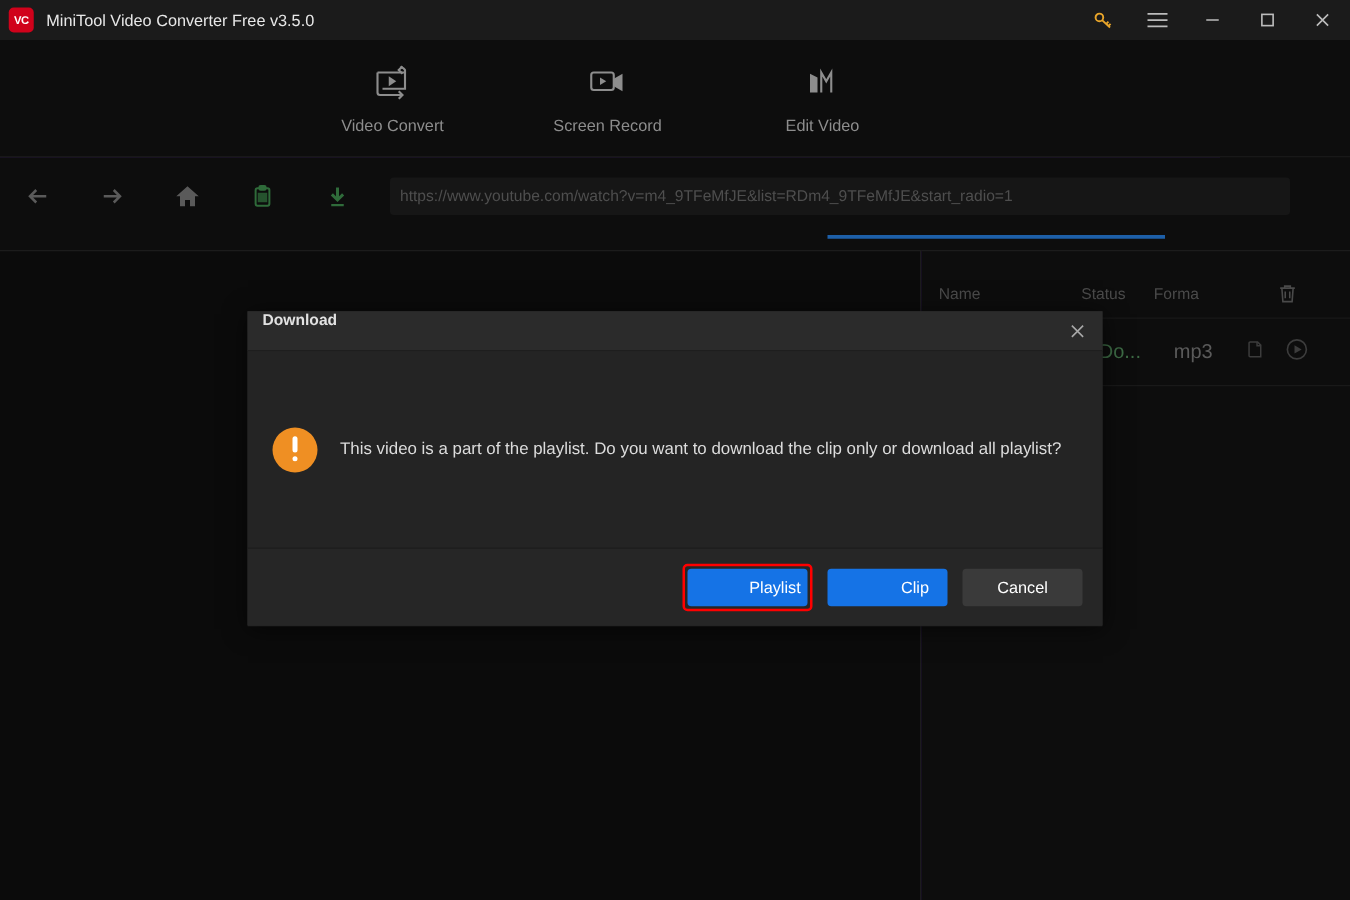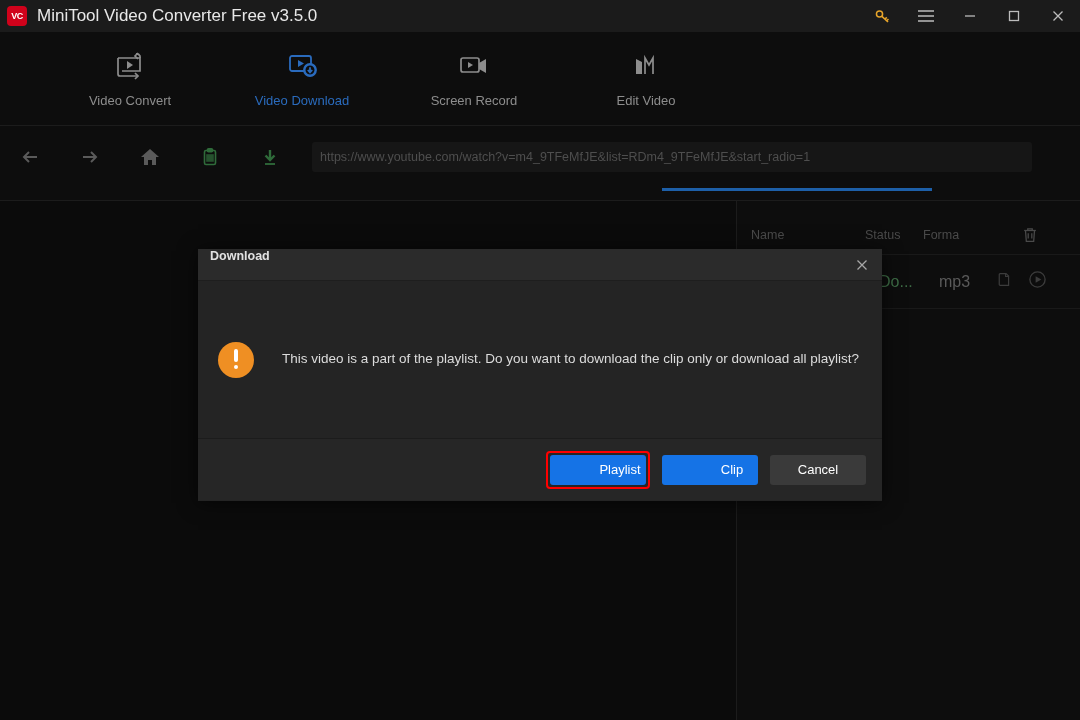--- a/index.html
+++ b/index.html
@@ -26,42 +26,42 @@
     width: 20px; height: 20px;
     margin-left: 7px;
     background: #d0021b;
     border-radius: 4px;
     display: flex; align-items: center; justify-content: center;
     font-size: 9px; font-weight: bold; color: #fff;
     letter-spacing: -0.5px;
   }
   .app-title {
     margin-left: 10px;
-    font-size: 17px;
+    font-size: 13px;
     color: #e8e8e8;
   }
   .tb-spacer { flex: 1; }
   .tb-btn {
     width: 44px; height: 32px;
     display: flex; align-items: center; justify-content: center;
     color: #bcbcbc;
   }
   .tb-btn.key { color: #e8a52a; }
   .tb-btn svg { display: block; }
 
   
   .navbar {
     position: absolute; top: 32px; left: 0;
     width: 1080px; height: 94px;
     background: #0d0d0d;
     border-bottom: 1px solid #1c1c1c;
   }
   .tabs {
     display: flex; height: 100%;
-    margin-left: 44px;
+    padding-left: 228px;
   }
   .tab {
     width: 172px;
     display: flex; flex-direction: column;
     align-items: center; justify-content: center;
     gap: 9px;
     color: #8d8d8d;
   }
   .tab .tab-label { font-size: 13px; }
   .tab.active { color: #2a6bbd; }
@@ -186,21 +186,21 @@
   .warn-icon .bang {
     width: 4px; height: 22px;
     display: flex; flex-direction: column; align-items: center;
   }
   .warn-icon .bang i {
     display: block; width: 4px; background: #fff; border-radius: 2px;
   }
   .warn-icon .bang .b1 { height: 13px; }
   .warn-icon .bang .b2 { height: 4px; margin-top: 3px; border-radius: 50%; }
   .modal-msg {
-    margin-left: 28px;
+    margin-left: 18px;
     font-size: 13.5px; color: #dcdcdc;
     line-height: 1.4;
   }
   .modal-footer {
     height: 62px;
     background: #262626;
     border-top: 1px solid #1c1c1c;
     display: flex; align-items: center; justify-content: flex-end;
     padding-right: 16px; gap: 12px;
   }
@@ -273,32 +273,20 @@
             <path d="M27 6 v-2 a4 4 0 0 0 -4 -2"></path>
             <path d="M5 6 V22 a2 2 0 0 0 2 2 H24"></path>
             <path d="M22 21 l3 3 l-3 3"></path>
             <path d="M25 1 l-3 3 l3 3"></path>
             <path d="M14 9 l6 4 l-6 4 z" fill="currentColor" stroke="none"></path>
           </svg>
         </div>
         <div class="tab-label">Video Convert</div>
       </div>
 
-      <div class="tab active">
-        <div class="icon-wrap">
-          <svg width="34" height="30" viewBox="0 0 34 30" fill="none" stroke="currentColor" stroke-width="1.8">
-            <rect x="5" y="4" width="21" height="15" rx="2"></rect>
-            <path d="M13 8 l6 3.5 l-6 3.5 z" fill="currentColor" stroke="none"></path>
-            <circle cx="25" cy="18" r="6" fill="#0d0d0d"></circle>
-            <circle cx="25" cy="18" r="5.4"></circle>
-            <path d="M25 15.2 v5 M22.8 18 l2.2 2.4 l2.2 -2.4"></path>
-          </svg>
-        </div>
-        <div class="tab-label">Video Download</div>
-      </div>
 
       <div class="tab">
         <div class="icon-wrap">
           <svg width="34" height="30" viewBox="0 0 34 30" fill="none" stroke="currentColor" stroke-width="1.7">
             <rect x="4" y="6" width="18" height="14" rx="2"></rect>
             <path d="M22 11 l7 -4 v14 l-7 -4 z" fill="currentColor" stroke="none"></path>
             <path d="M11 10 l5 3 l-5 3 z" fill="currentColor" stroke="none"></path>
           </svg>
         </div>
         <div class="tab-label">Screen Record</div>

